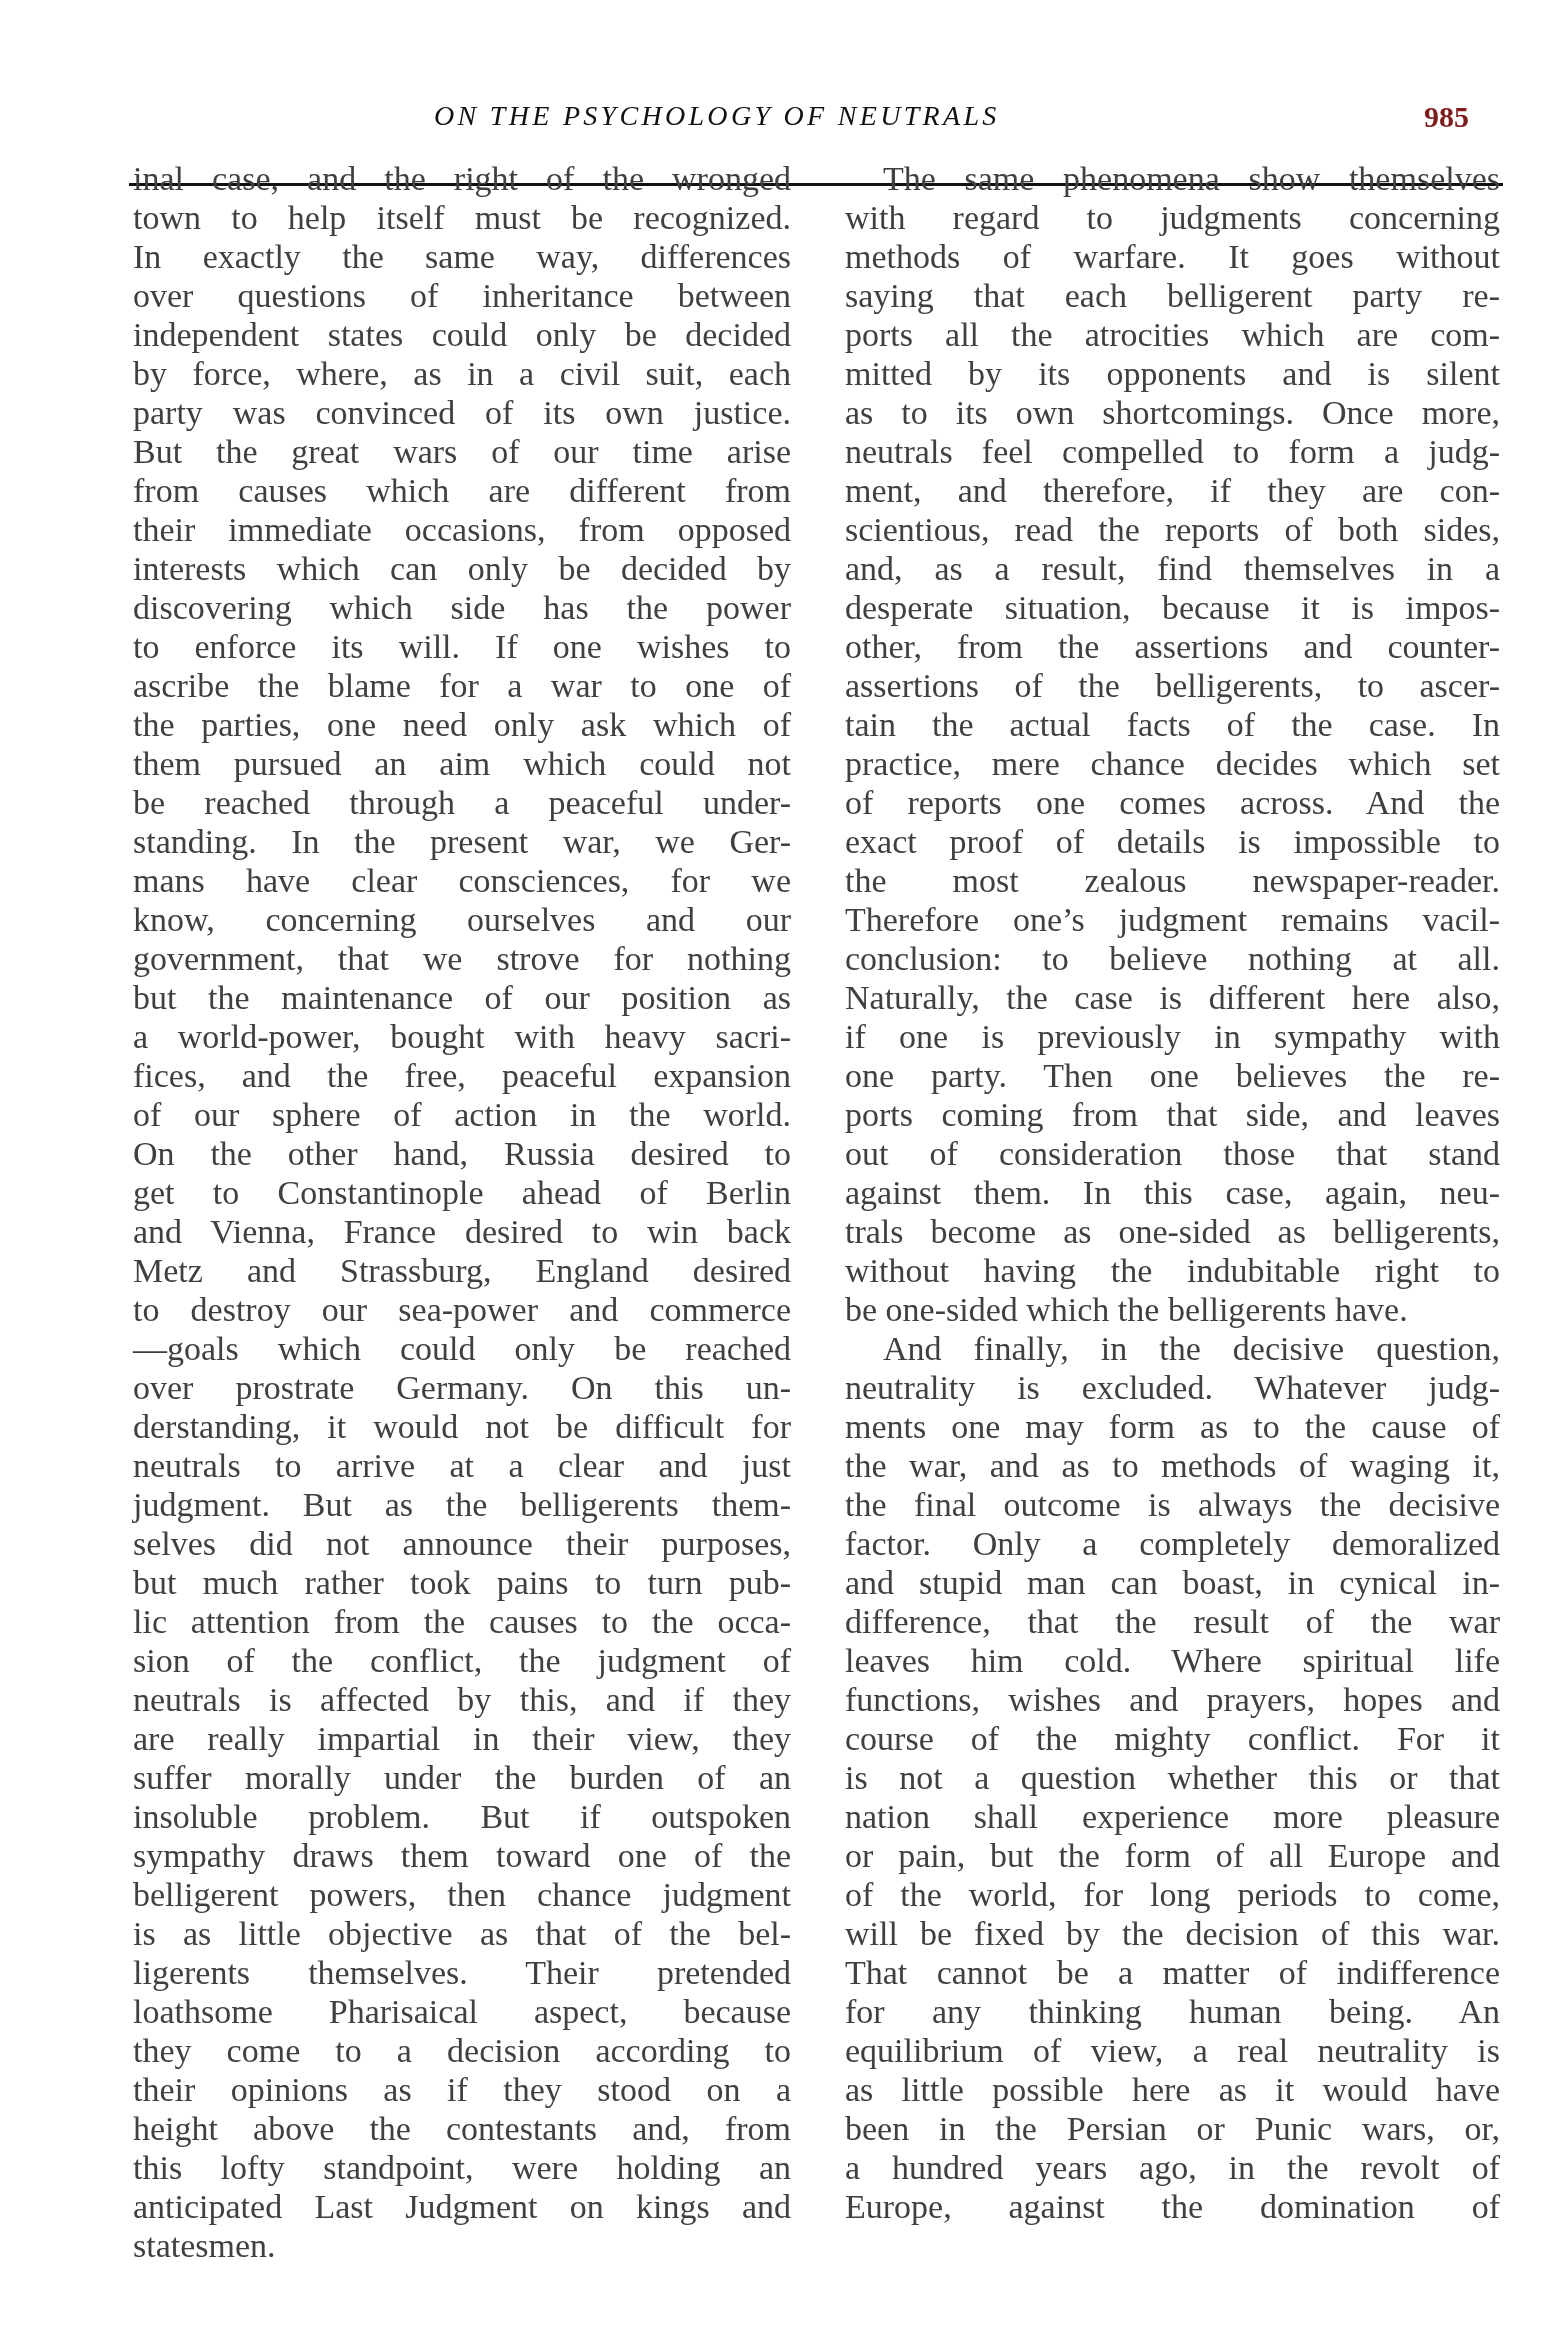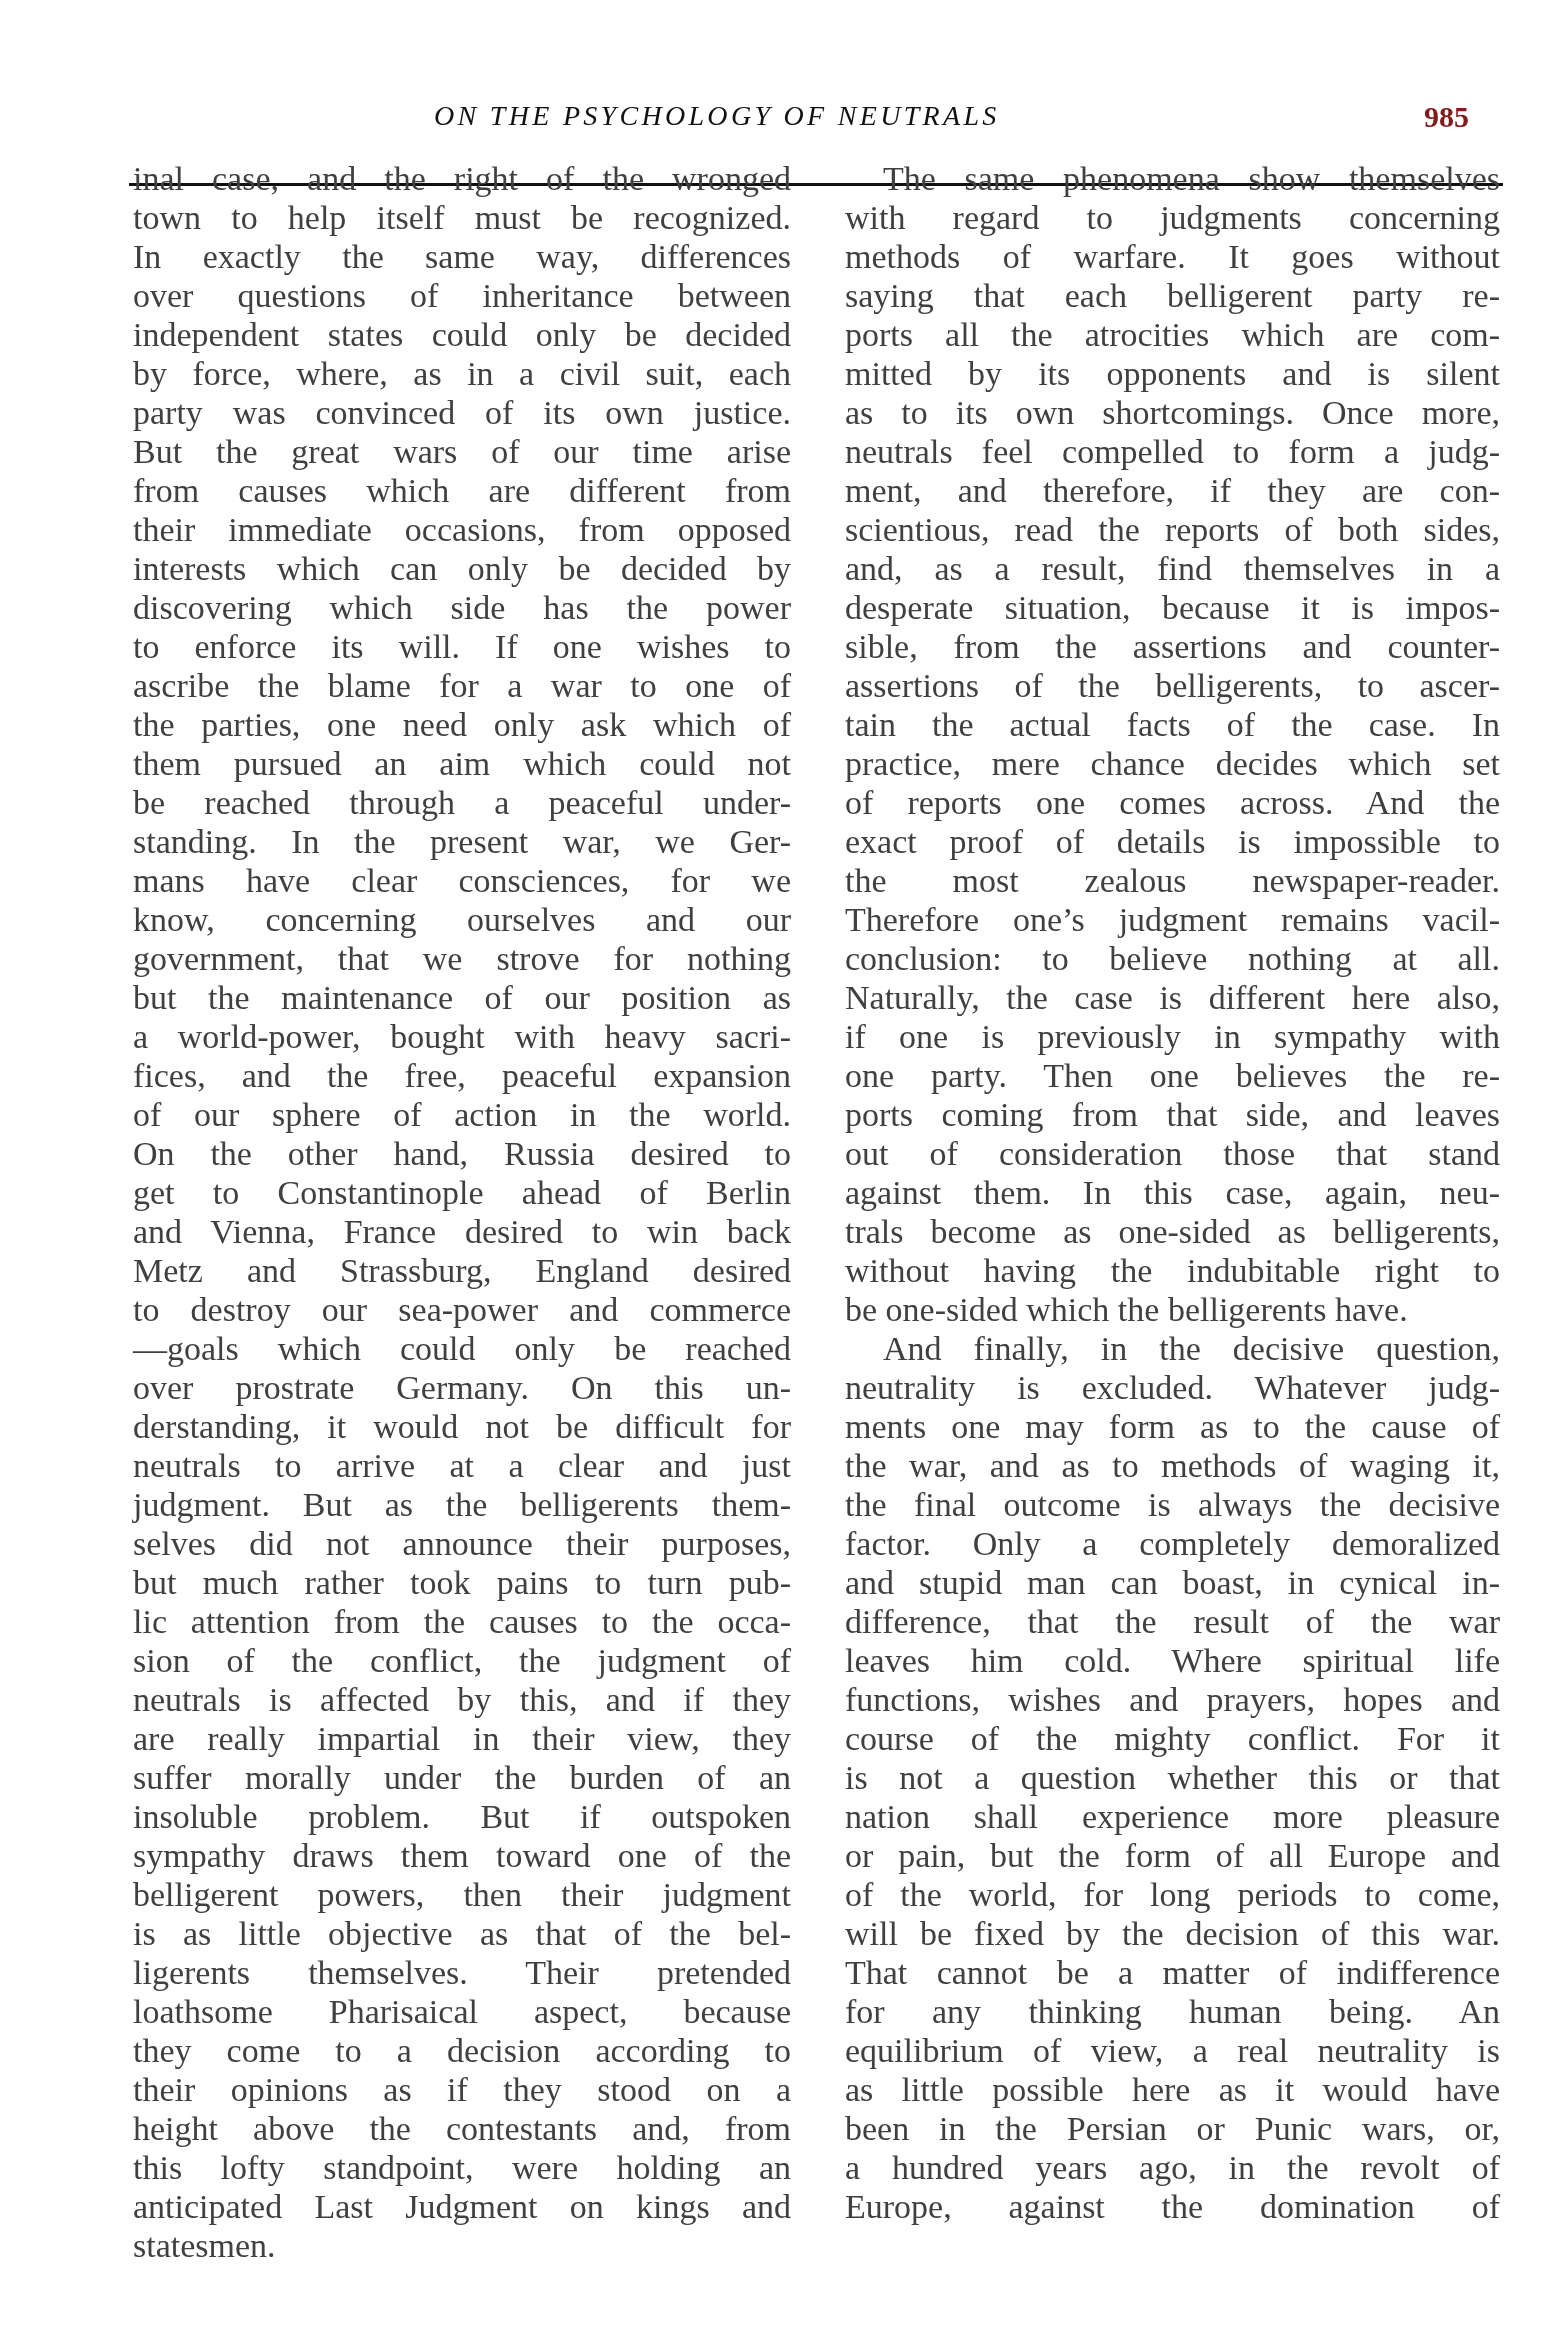--- a/index.html
+++ b/index.html
@@ -80,21 +80,21 @@
       <span class="line">judgment. But as the belligerents them-</span>
       <span class="line">selves did not announce their purposes,</span>
       <span class="line">but much rather took pains to turn pub-</span>
       <span class="line">lic attention from the causes to the occa-</span>
       <span class="line">sion of the conflict, the judgment of</span>
       <span class="line">neutrals is affected by this, and if they</span>
       <span class="line">are really impartial in their view, they</span>
       <span class="line">suffer morally under the burden of an</span>
       <span class="line">insoluble problem. But if outspoken</span>
       <span class="line">sympathy draws them toward one of the</span>
-      <span class="line">belligerent powers, then their judgment</span>
+      <span class="line">belligerent powers, then chance judgment</span>
       <span class="line">is as little objective as that of the bel-</span>
       <span class="line">ligerents themselves. Their pretended</span>
       <span class="line">loathsome Pharisaical aspect, because</span>
       <span class="line">they come to a decision according to</span>
       <span class="line">their opinions as if they stood on a</span>
       <span class="line">height above the contestants and, from</span>
       <span class="line">this lofty standpoint, were holding an</span>
       <span class="line">anticipated Last Judgment on kings and</span>
       <span class="line last">statesmen.</span>
     </div>
@@ -104,21 +104,21 @@
       <span class="line">methods of warfare. It goes without</span>
       <span class="line">saying that each belligerent party re-</span>
       <span class="line">ports all the atrocities which are com-</span>
       <span class="line">mitted by its opponents and is silent</span>
       <span class="line">as to its own shortcomings. Once more,</span>
       <span class="line">neutrals feel compelled to form a judg-</span>
       <span class="line">ment, and therefore, if they are con-</span>
       <span class="line">scientious, read the reports of both sides,</span>
       <span class="line">and, as a result, find themselves in a</span>
       <span class="line">desperate situation, because it is impos-</span>
-      <span class="line">sible, from the assertions and counter-</span>
+      <span class="line">other, from the assertions and counter-</span>
       <span class="line">assertions of the belligerents, to ascer-</span>
       <span class="line">tain the actual facts of the case. In</span>
       <span class="line">practice, mere chance decides which set</span>
       <span class="line">of reports one comes across. And the</span>
       <span class="line">exact proof of details is impossible to</span>
       <span class="line">the most zealous newspaper-reader.</span>
       <span class="line">Therefore one’s judgment remains vacil-</span>
       <span class="line">conclusion: to believe nothing at all.</span>
       <span class="line">Naturally, the case is different here also,</span>
       <span class="line">if one is previously in sympathy with</span>

